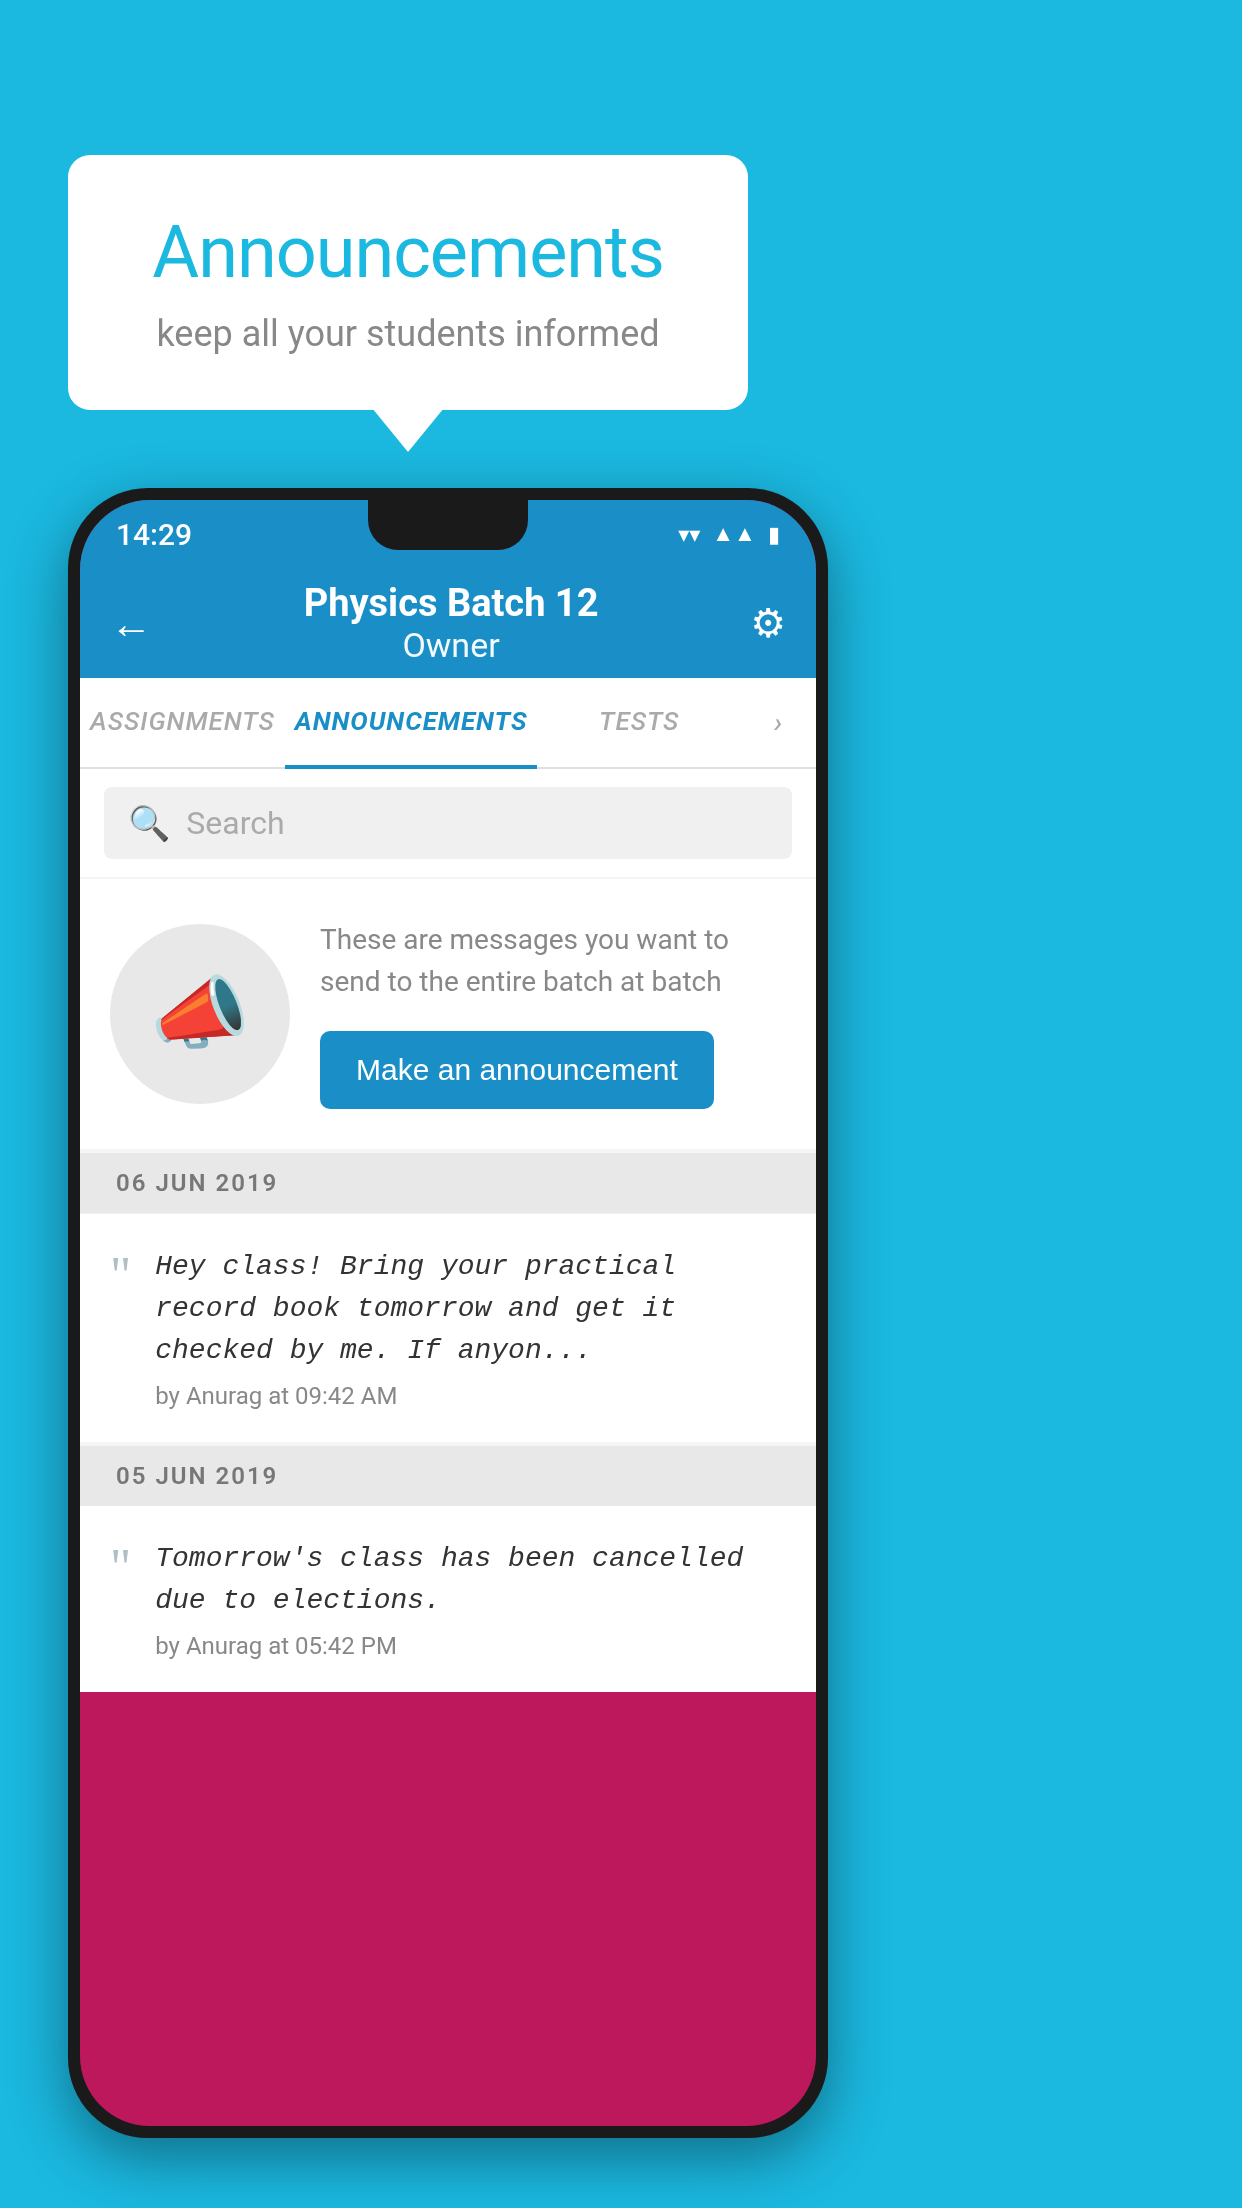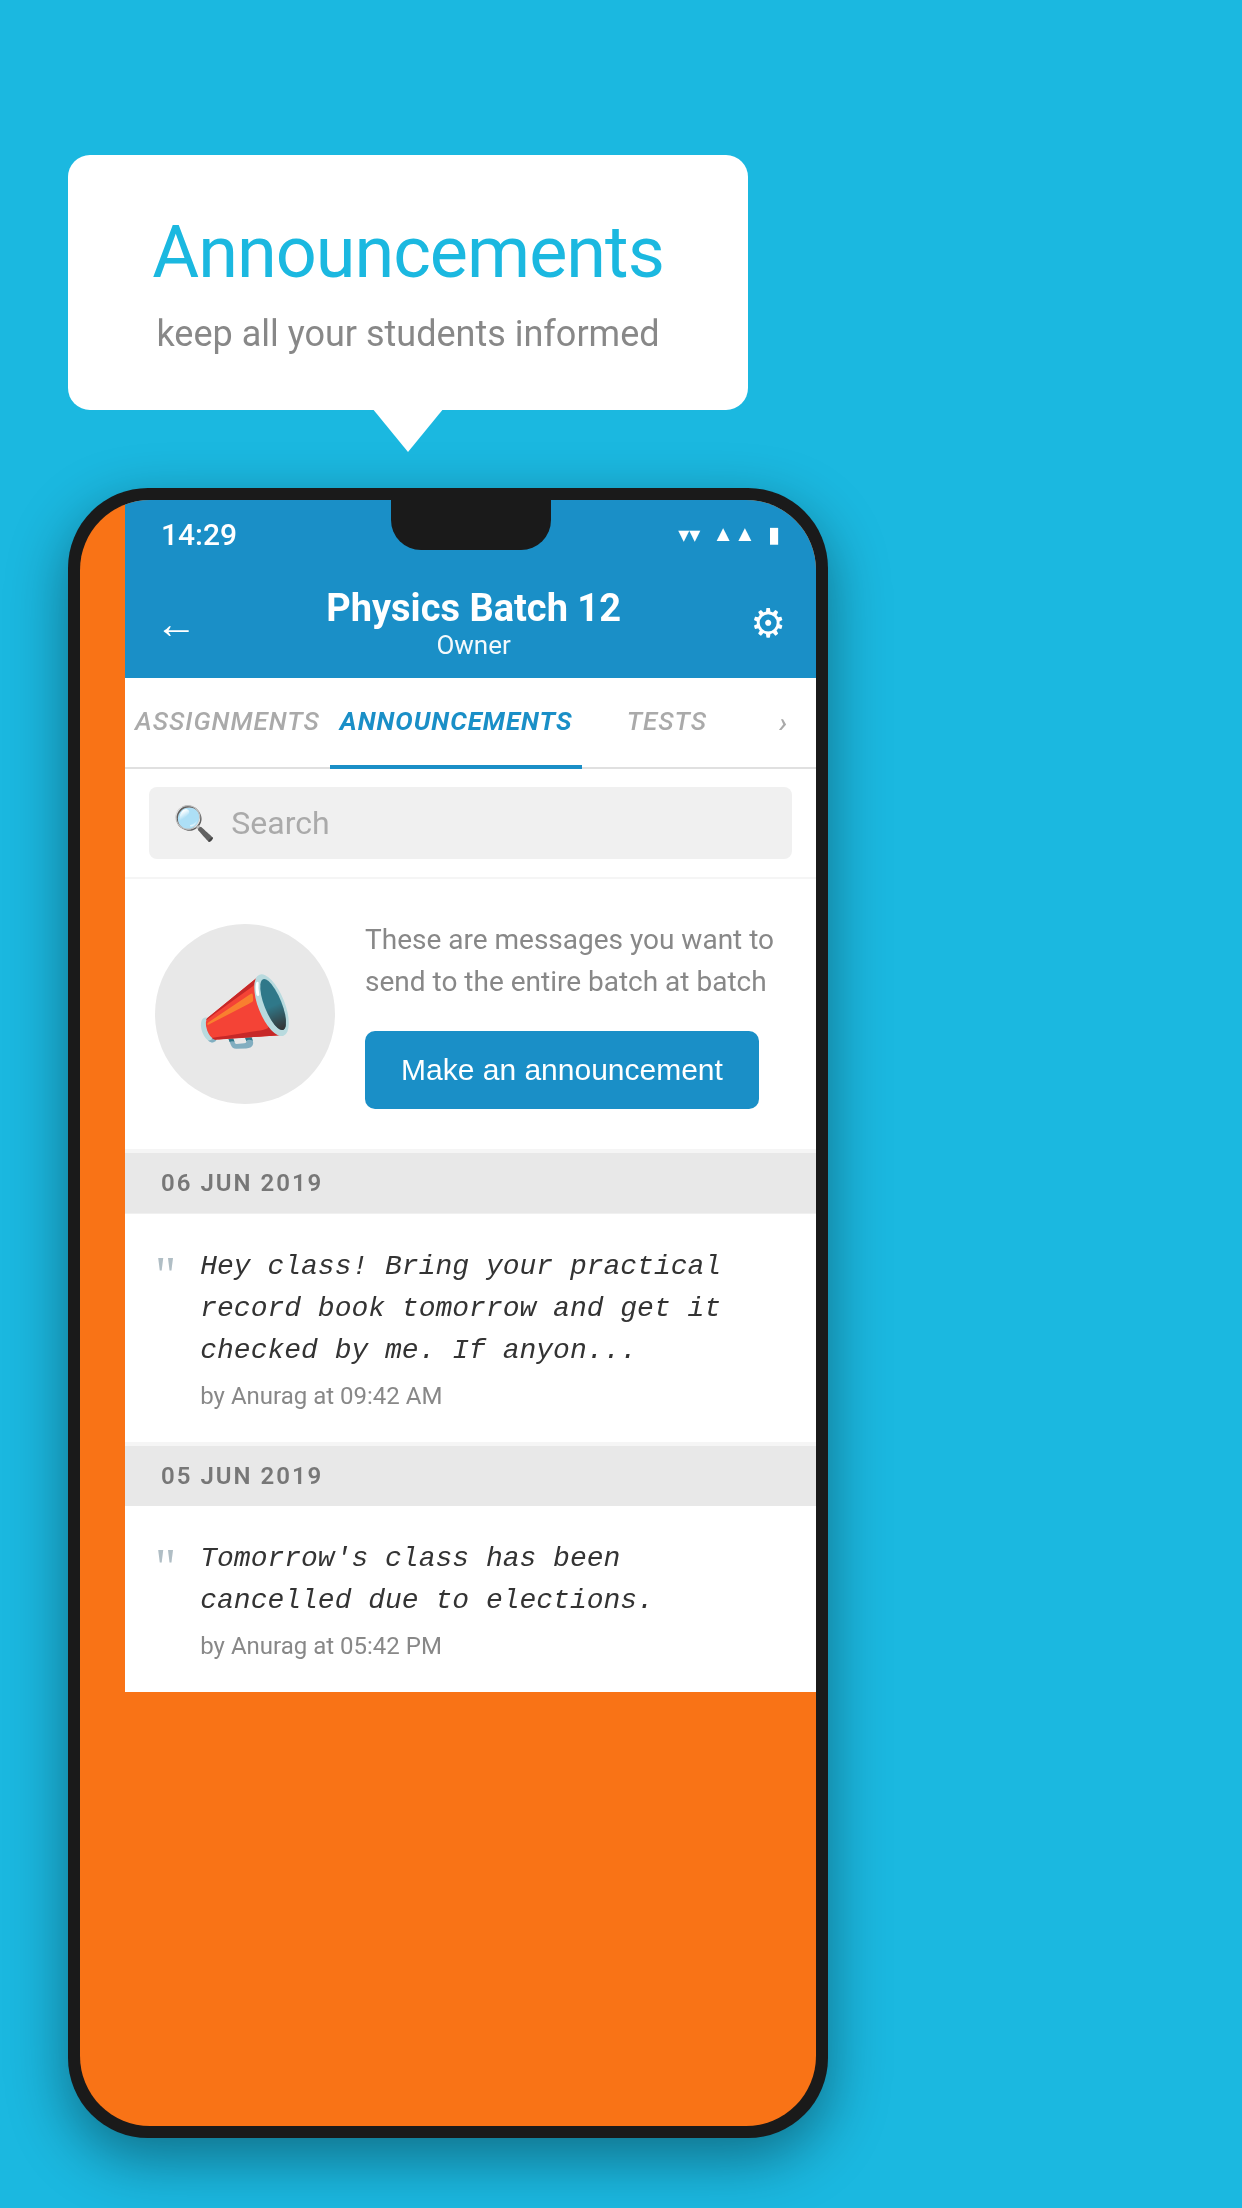--- a/index.html
+++ b/index.html
@@ -70,25 +70,24 @@
       height: 100%;
       background: #1a1a1a;
       border-radius: 80px;
       padding: 12px;
       box-shadow: 0 20px 60px rgba(0,0,0,0.4);
     }
 
     .phone-inner {
       width: 100%;
       height: 100%;
-      background: #f97316;
+      background: #be185d;
       border-radius: 70px;
       overflow: hidden;
       position: relative;
-      padding-left: 45px;
     }
 
     
     .status-bar {
       background: #1a8fc7;
       height: 68px;
       display: flex;
       align-items: center;
       justify-content: space-between;
       padding: 0 36px;
@@ -140,21 +139,21 @@
     }
 
     .header-title {
       color: white;
       font-size: 38px;
       font-weight: 700;
     }
 
     .header-subtitle {
       color: white;
-      font-size: 26px;
+      font-size: 34px;
       font-weight: 400;
       opacity: 0.95;
     }
 
     .gear-icon {
       color: white;
       font-size: 40px;
     }
 
     

